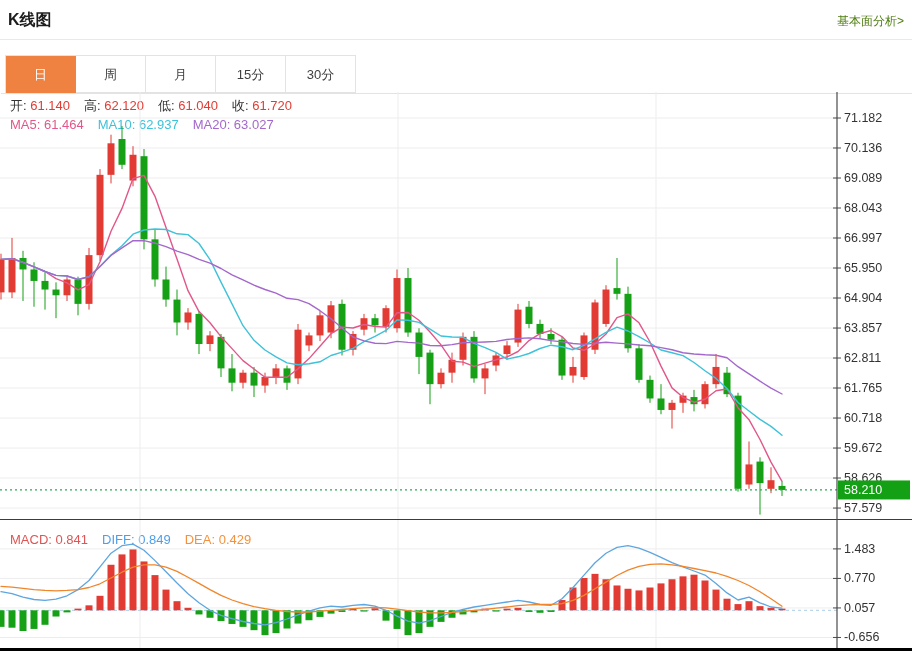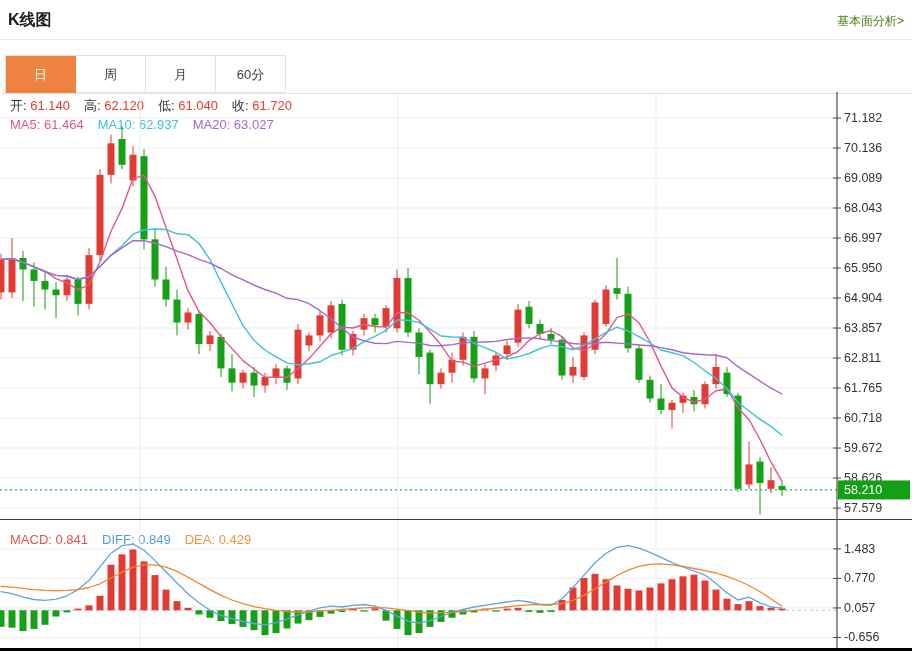--- a/index.html
+++ b/index.html
@@ -35,21 +35,22 @@
 
   <div class="hdr">
     <div class="hdr-title">K线图</div>
     <a class="hdr-link">基本面分析&gt;</a>
   </div>
 
   <div class="tabs">
       <div class="tab active" style="background: rgb(239, 130, 64);">日</div>
       <div class="tab">周</div>
       <div class="tab">月</div>
-      <div class="tab">60分</div>
+      <div class="tab">15分</div>
+      <div class="tab">30分</div>
     </div>
 
   <div class="legend" id="ohlcLegend" style="left:10px; top:97px;"><span><b style="font-weight: normal; color: rgb(51, 51, 51);">开:</b><b style="font-weight: normal; color: rgb(226, 59, 51);"> 61.140</b></span><span><b style="font-weight: normal; color: rgb(51, 51, 51);">高:</b><b style="font-weight: normal; color: rgb(226, 59, 51);"> 62.120</b></span><span><b style="font-weight: normal; color: rgb(51, 51, 51);">低:</b><b style="font-weight: normal; color: rgb(226, 59, 51);"> 61.040</b></span><span><b style="font-weight: normal; color: rgb(51, 51, 51);">收:</b><b style="font-weight: normal; color: rgb(226, 59, 51);"> 61.720</b></span></div>
   <div class="legend" id="maLegend" style="left:10px; top:117px;"><span><b style="font-weight: normal; color: rgb(226, 87, 138);">MA5:</b><b style="font-weight: normal; color: rgb(226, 87, 138);"> 61.464</b></span><span><b style="font-weight: normal; color: rgb(62, 194, 217);">MA10:</b><b style="font-weight: normal; color: rgb(62, 194, 217);"> 62.937</b></span><span><b style="font-weight: normal; color: rgb(164, 104, 204);">MA20:</b><b style="font-weight: normal; color: rgb(164, 104, 204);"> 63.027</b></span></div>
   <div class="legend" id="macdLegend" style="left:10px; top:532px;"><span><b style="font-weight: normal; color: rgb(224, 84, 84);">MACD:</b><b style="font-weight: normal; color: rgb(224, 84, 84);"> 0.841</b></span><span><b style="font-weight: normal; color: rgb(79, 158, 232);">DIFF:</b><b style="font-weight: normal; color: rgb(79, 158, 232);"> 0.849</b></span><span><b style="font-weight: normal; color: rgb(245, 145, 60);">DEA:</b><b style="font-weight: normal; color: rgb(245, 145, 60);"> 0.429</b></span></div>
 
   <svg id="mainChart" class="chart-svg" width="912" height="427" viewBox="0 0 912 427">
       <line x1="140" y1="0" x2="140" y2="427" stroke="#ededed" stroke-width="1"></line>
       <line x1="398" y1="0" x2="398" y2="427" stroke="#ededed" stroke-width="1"></line>
       <line x1="656" y1="0" x2="656" y2="427" stroke="#ededed" stroke-width="1"></line>

